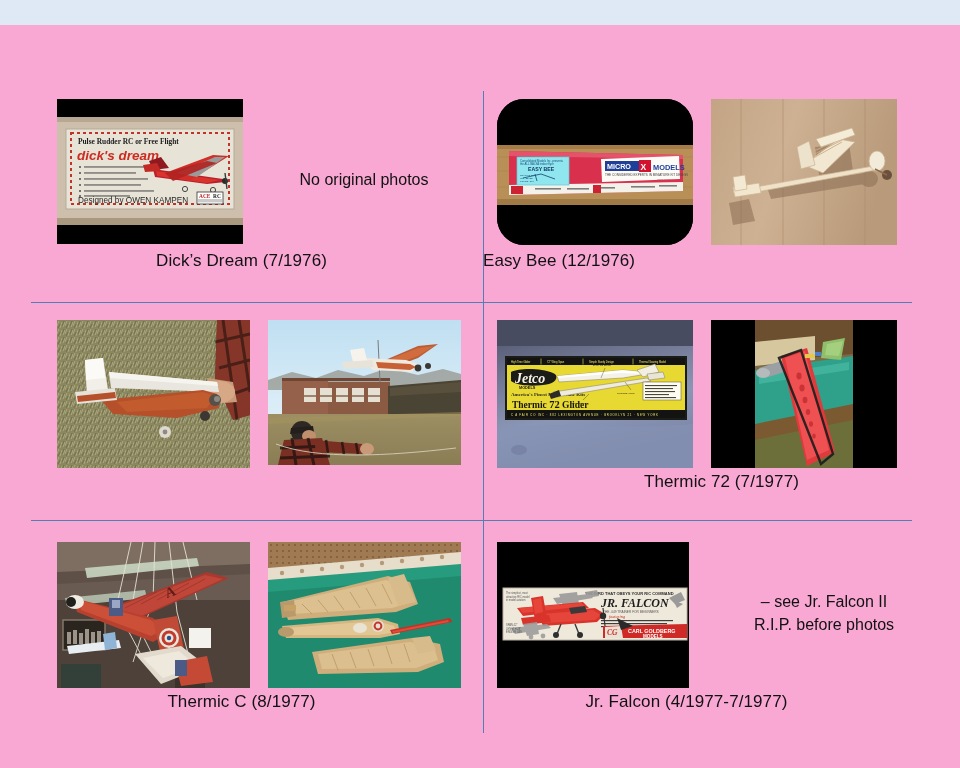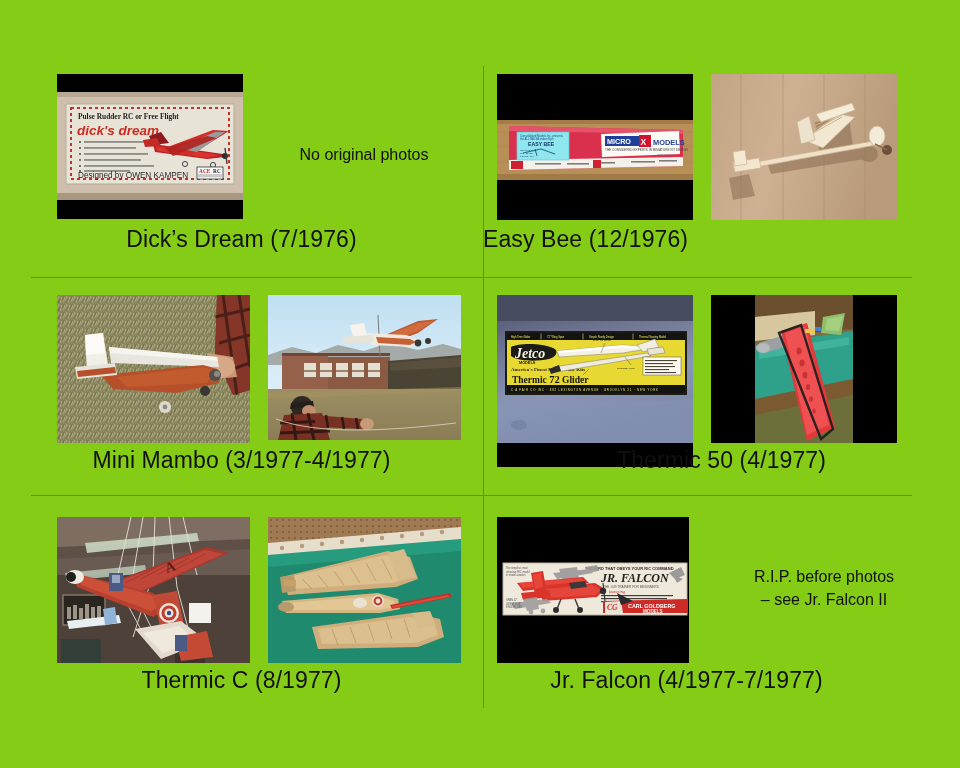--- a/index.html
+++ b/index.html
@@ -11,21 +11,22 @@
     width: 960px;
     height: 768px;
     background: #dfe8f5;
     font-family: "Liberation Sans", sans-serif;
     overflow: hidden;
     position: relative;
   }
   .slide {
     position: absolute;
     inset: 0;
-    background: #84cc16;
+    background: #f9a8d4;
+    margin-top: 25px;
   }
   
   .divider-h {
     position: absolute;
     height: 0;
     border-top: 1px solid #4f7fb5;
     left: 31px;
     width: 881px;
   }
   .divider-h.row1 { top: 277px; }
@@ -51,21 +52,21 @@
 
   .photo {
     position: absolute;
     overflow: hidden;
     background: #000;
   }
   .photo svg { display: block; }
 
   .caption {
     position: absolute;
-    font-size: 23px;
+    font-size: 17px;
     color: #111111;
     white-space: nowrap;
     letter-spacing: 0.1px;
   }
   .note {
     position: absolute;
     font-size: 16px;
     color: #111111;
     white-space: nowrap;
     text-align: center;
@@ -148,21 +149,21 @@
       <span>No original photos</span>
     </div>
 
     <div class="caption" style="left:0; top:226px; width:483px; text-align:center;">
       <span>Dick’s Dream (7/1976)</span>
     </div>
   </div>
 
   <div class="cell cell-tr">
 
-    <div class="photo" style="left:14px; top:74px; width:196px; height:146px;">
+    <div class="photo" style="left:14px; top:74px; width:196px; height:146px;border-radius:27px;">
       <svg width="196" height="146" viewBox="0 0 196 146">
         <rect width="196" height="146" fill="#000000"></rect>
 
         <rect x="0" y="46" width="196" height="60" fill="#b98f58"></rect>
         <rect x="0" y="46" width="196" height="4" fill="#a57c46"></rect>
         <rect x="0" y="100" width="196" height="6" fill="#a07a47"></rect>
         <g stroke="#a3763f" stroke-width="0.6" opacity="0.5">
           <line x1="0" y1="58" x2="196" y2="58"></line>
           <line x1="0" y1="72" x2="196" y2="72"></line>
           <line x1="0" y1="88" x2="196" y2="88"></line>
@@ -384,28 +385,25 @@
             <line x1="74" y1="122" x2="76" y2="134"></line>
             <line x1="88" y1="123" x2="90" y2="134"></line>
           </g>
           <ellipse cx="99" cy="129" rx="7" ry="6" fill="#c99a78"></ellipse>
 
           <path d="M8,124 C50,140 120,136 188,128" stroke="#d8d2c0" stroke-width="1" fill="none" opacity="0.85"></path>
         </g>
       </svg>
     </div>
 
-    <div class="caption" style="left:0; top:170px; width:483px; text-align:center;">
-      <span>Mini Mambo (3/1977-4/1977)</span>
-    </div>
   </div>
 
   <div class="cell cell-mr">
 
-    <div class="photo" style="left:14px; top:18px; width:196px; height:172px;">
+    <div class="photo" style="left:14px; top:18px; width:196px; height:148px;">
       <svg width="196" height="148" viewBox="0 0 196 148">
         <defs>
           <linearGradient id="bluecloth" x1="0" y1="0" x2="0.3" y2="1">
             <stop offset="0%" stop-color="#4a4f66"></stop>
             <stop offset="35%" stop-color="#6f7590"></stop>
             <stop offset="70%" stop-color="#8b96b6"></stop>
             <stop offset="100%" stop-color="#7c87a8"></stop>
           </linearGradient>
         </defs>
         <rect width="196" height="148" fill="url(#bluecloth)"></rect>
@@ -515,21 +513,21 @@
         </g>
 
         <path d="M68,38 L90,30 L122,134 L110,144 Z" fill="none" stroke="#1c1c1c" stroke-width="2.4" opacity="0.9"></path>
 
         <rect x="94" y="34" width="10" height="4" fill="#e6c84b"></rect>
         <rect x="104" y="32" width="6" height="4" fill="#4a7fd0"></rect>
       </svg>
     </div>
 
     <div class="caption" style="left:0; top:170px; width:477px; text-align:center;">
-      <span>Thermic 50 (4/1977)</span>
+      <span>Thermic 72 (7/1977)</span>
     </div>
   </div>
 
   <div class="cell cell-bl">
 
     <div class="photo" style="left:57px; top:22px; width:193px; height:146px;">
       <svg width="193" height="146" viewBox="0 0 193 146">
         <rect width="193" height="146" fill="#6a5b52"></rect>
 
         <path d="M0,0 L193,0 L193,26 L0,34 Z" fill="#7e6e62"></path>
@@ -762,22 +760,22 @@
         <text x="146" y="96" font-family="'Liberation Sans', sans-serif" font-size="4.6" font-weight="bold" fill="#ffffff">MODELS</text>
 
         <path d="M120,76 L136,84 L124,88 Z" fill="#2a2a2a"></path>
       </svg>
     </div>
 
     <div class="note" style="left:708px; top:568px; width:0;">
     </div>
 
     <div class="note" style="left:222px; top:70px; width:238px;">
+      <div>– see Jr. Falcon II</div>
       <div>R.I.P. before photos</div>
-      <div>– see Jr. Falcon II</div>
     </div>
 
     <div class="caption" style="left:0; top:172px; width:407px; text-align:center;">
       <span>Jr. Falcon (4/1977-7/1977)</span>
     </div>
   </div>
 
 </div>
 
 </body></html>

